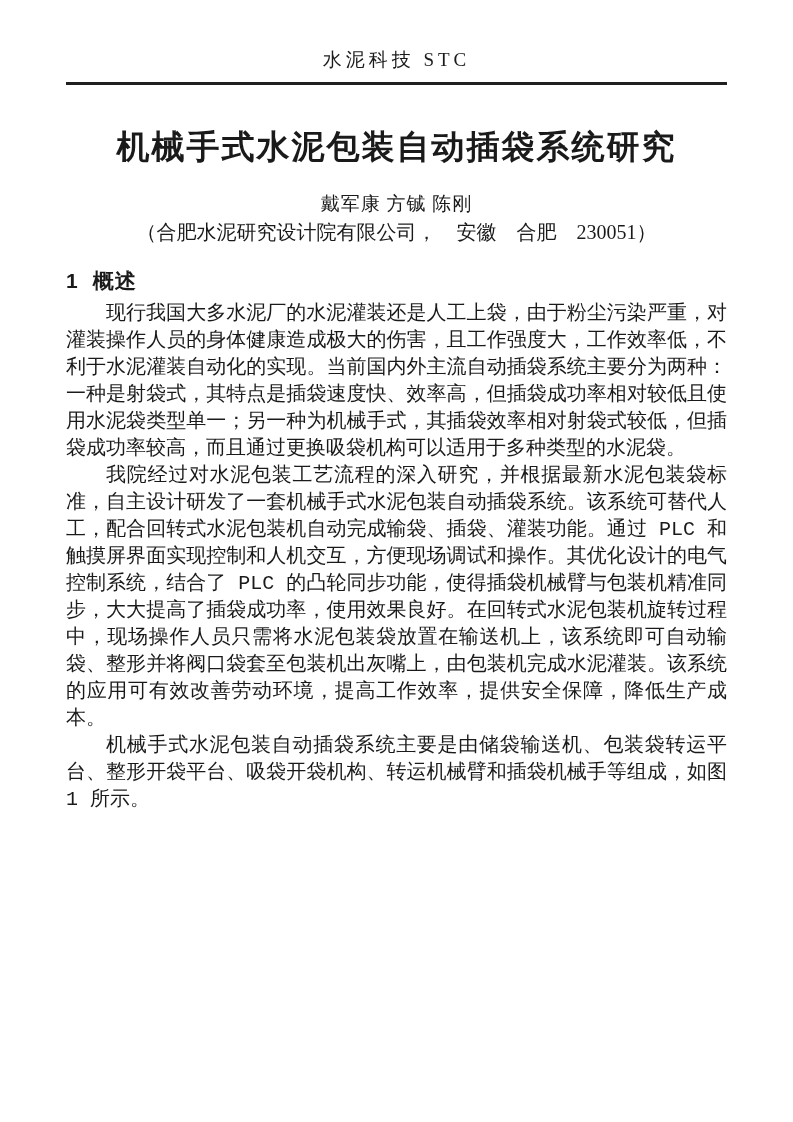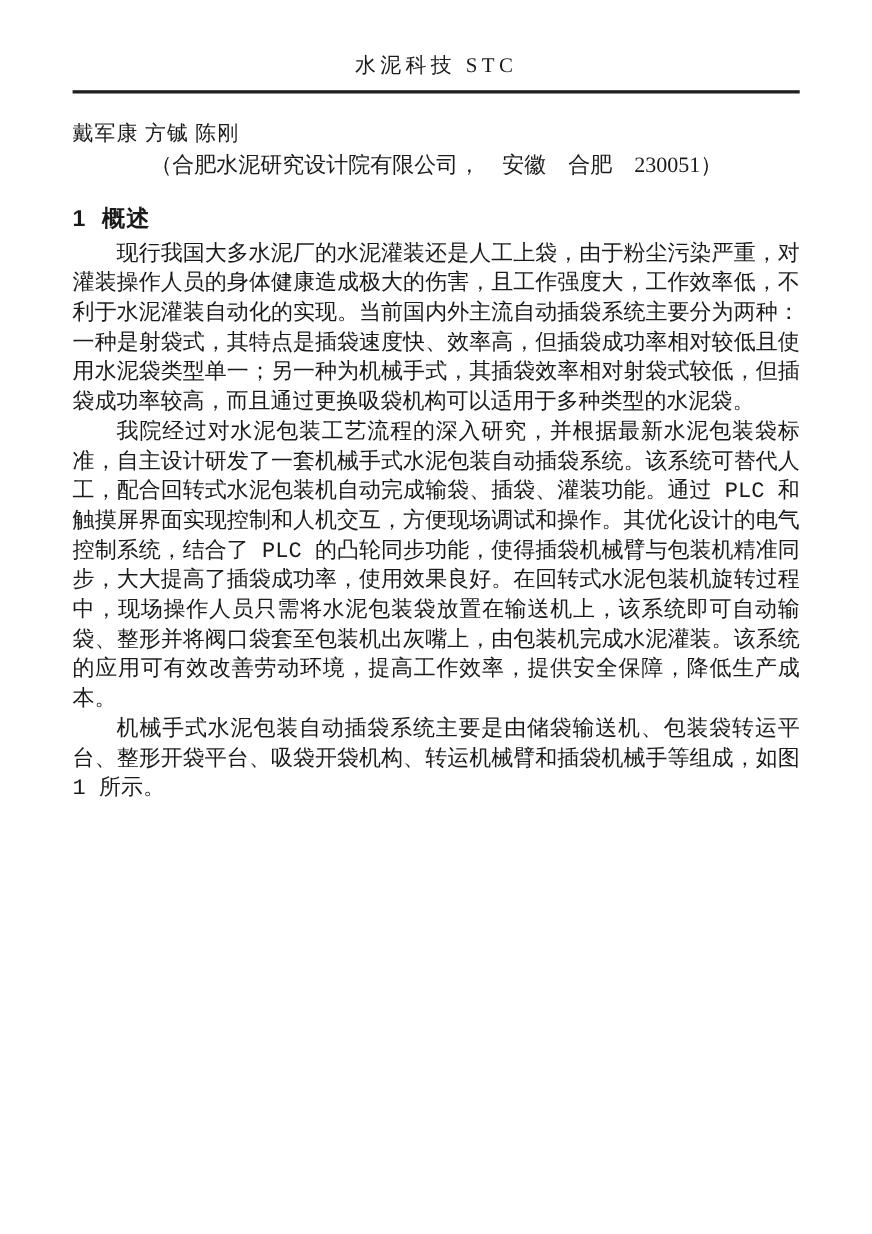--- a/index.html
+++ b/index.html
@@ -19,21 +19,21 @@
     margin:10px 66px 0 66px; height:0;
     border-bottom:3px solid #1f1f1f;
   }
 
   .article-title {
     margin:42px 66px 0 66px; text-align:center;
     font-family:"Liberation Sans","DejaVu Sans",sans-serif;
     font-weight:700; font-size:33px; line-height:40px; letter-spacing:2px;
   }
   .authors {
-    margin-top:24px; 
+    margin-top:24px; text-align:center;
     font-size:19px; line-height:26px; letter-spacing:1px;
   }
   .affiliation {
     margin-top:2px; text-align:center;
     font-size:20px; line-height:26px;
   }
 
   .section-heading {
     margin:22px 0 6px 0;
     font-family:"Liberation Sans","DejaVu Sans",sans-serif;
@@ -67,20 +67,21 @@
 </style>
 </head>
 <body>
 
 <div class="page">
 
   <div class="journal-header">水泥科技 STC</div>
 
   <div class="header-rule"></div>
 
+  <div class="article-title">机械手式水泥包装自动插袋系统研究</div>
 
   <div class="content">
     <div class="authors">戴军康 方铖 陈刚</div>
 
     <div class="affiliation">（合肥水泥研究设计院有限公司，　安徽　合肥　230051）</div>
 
     <div>
       <div class="section-heading">
         <span class="sec-num">1</span><span>概述</span>
       </div>

